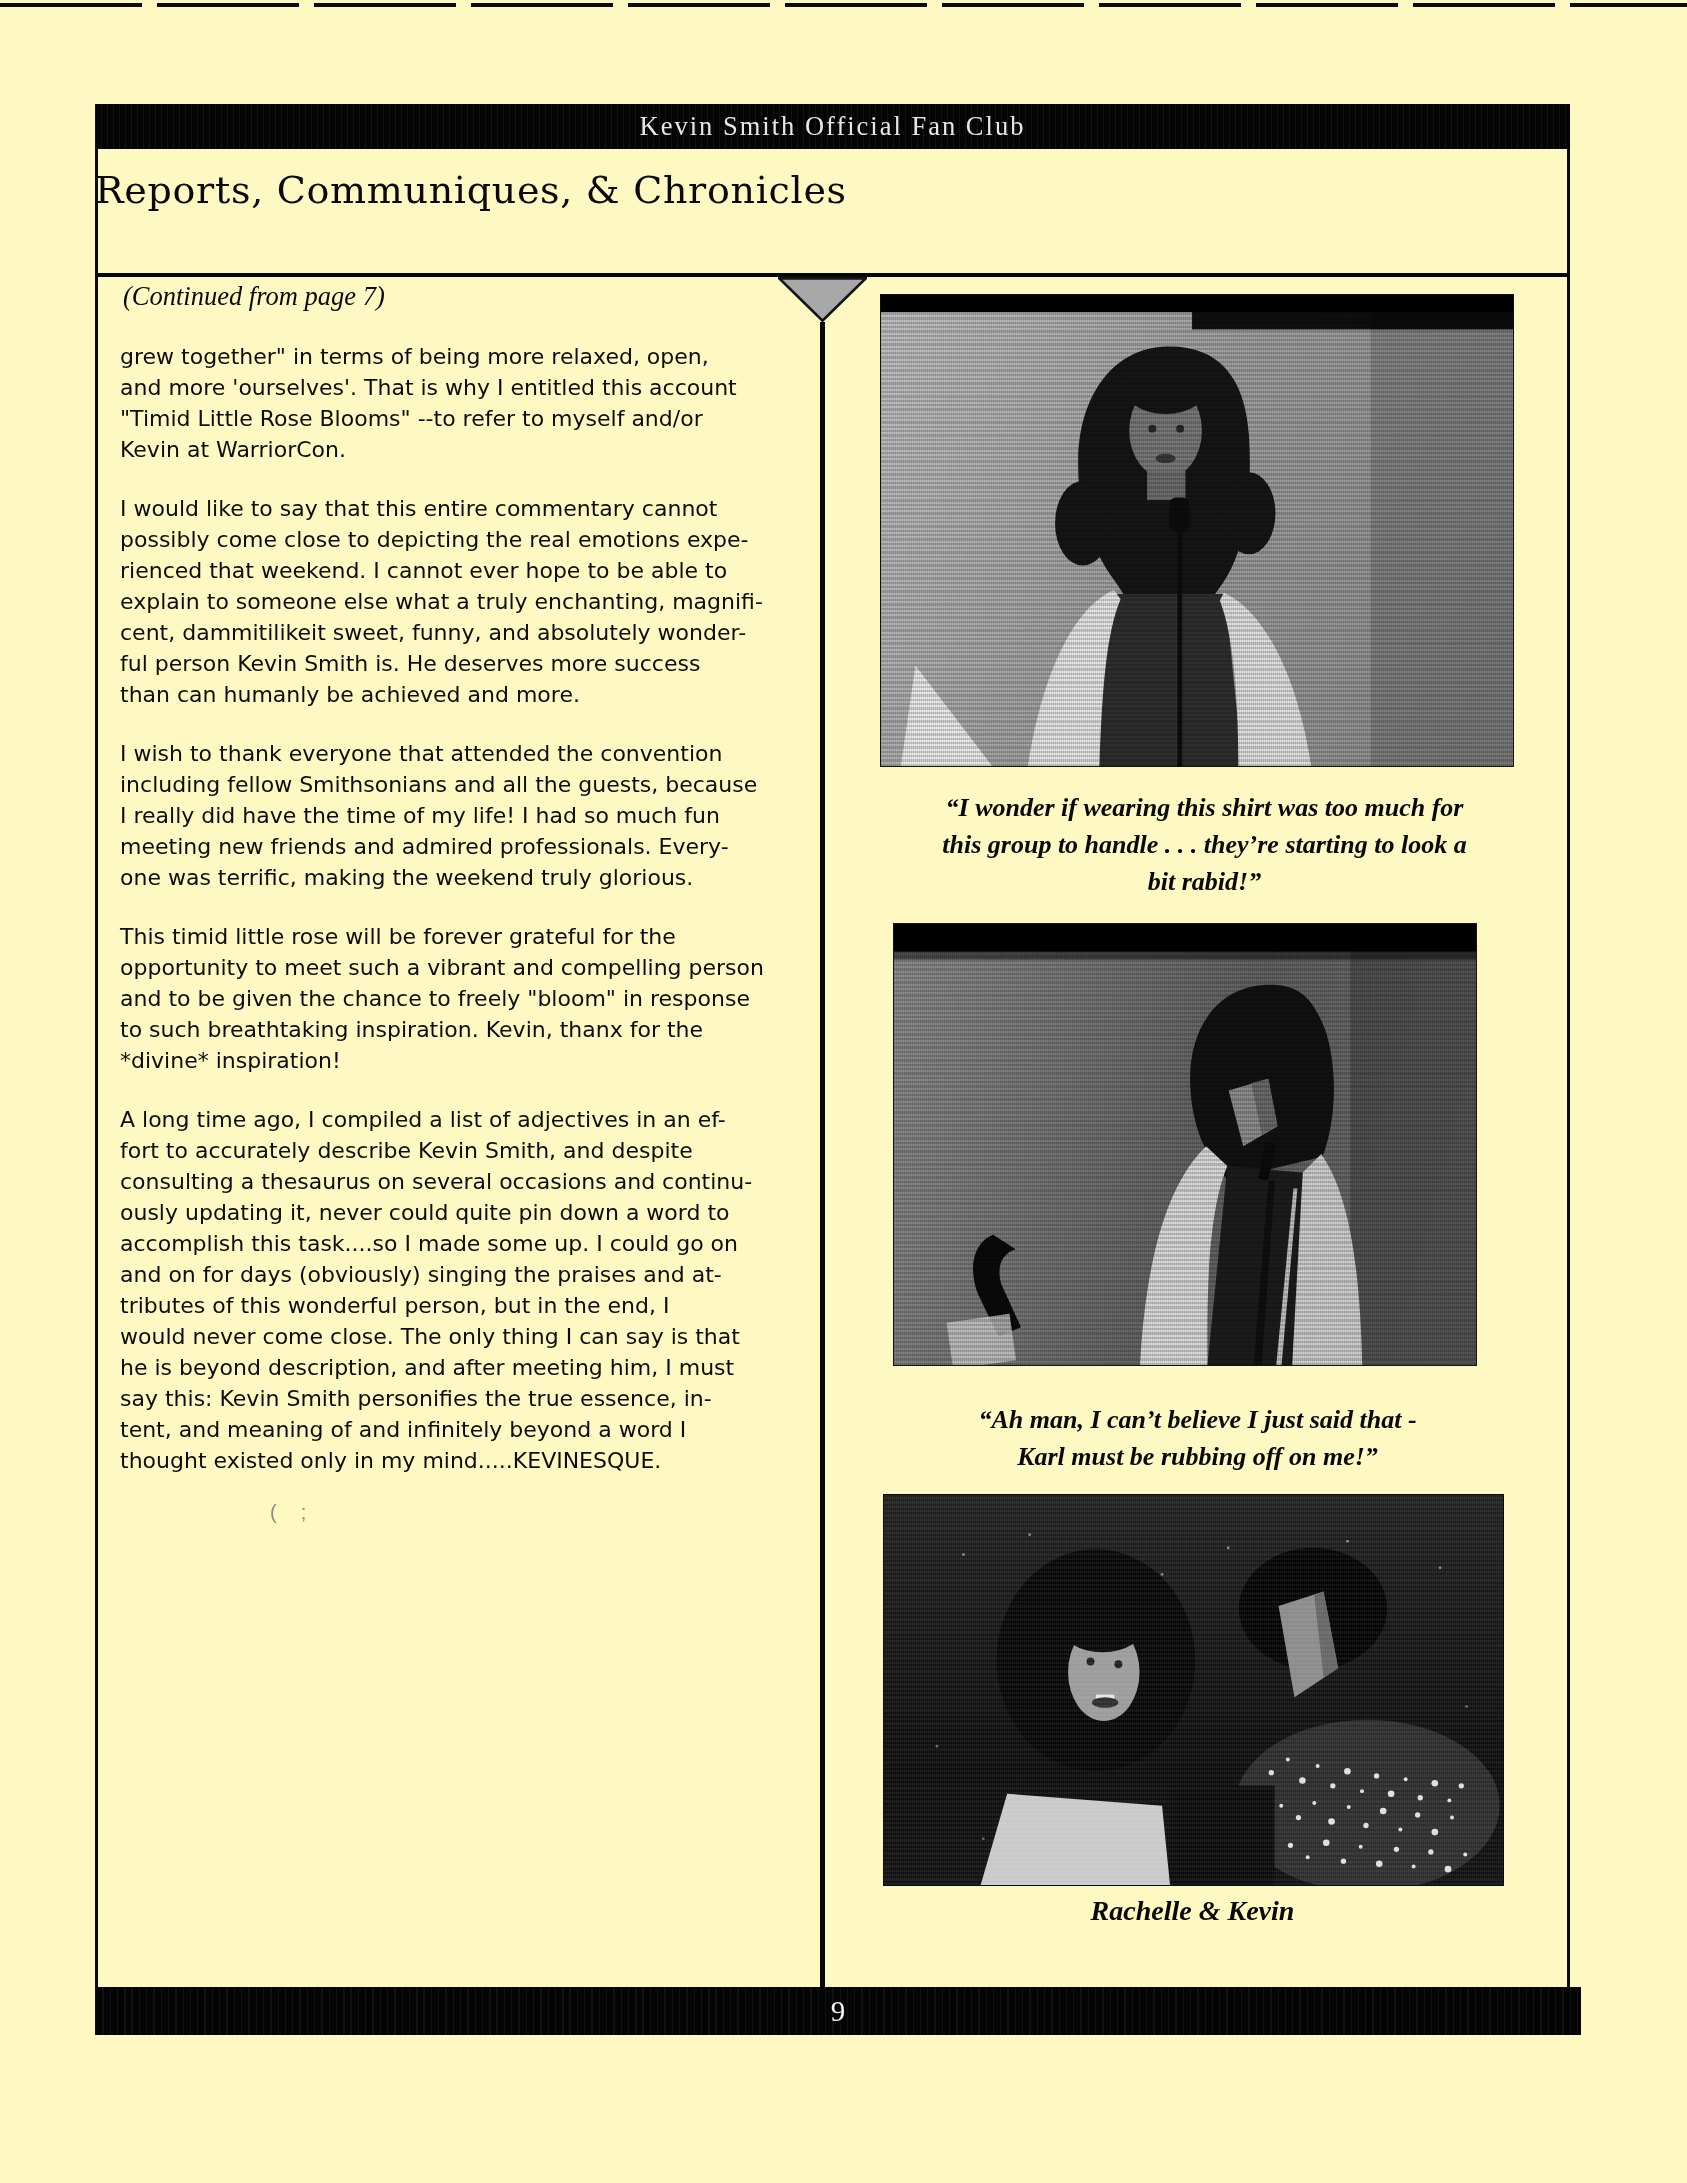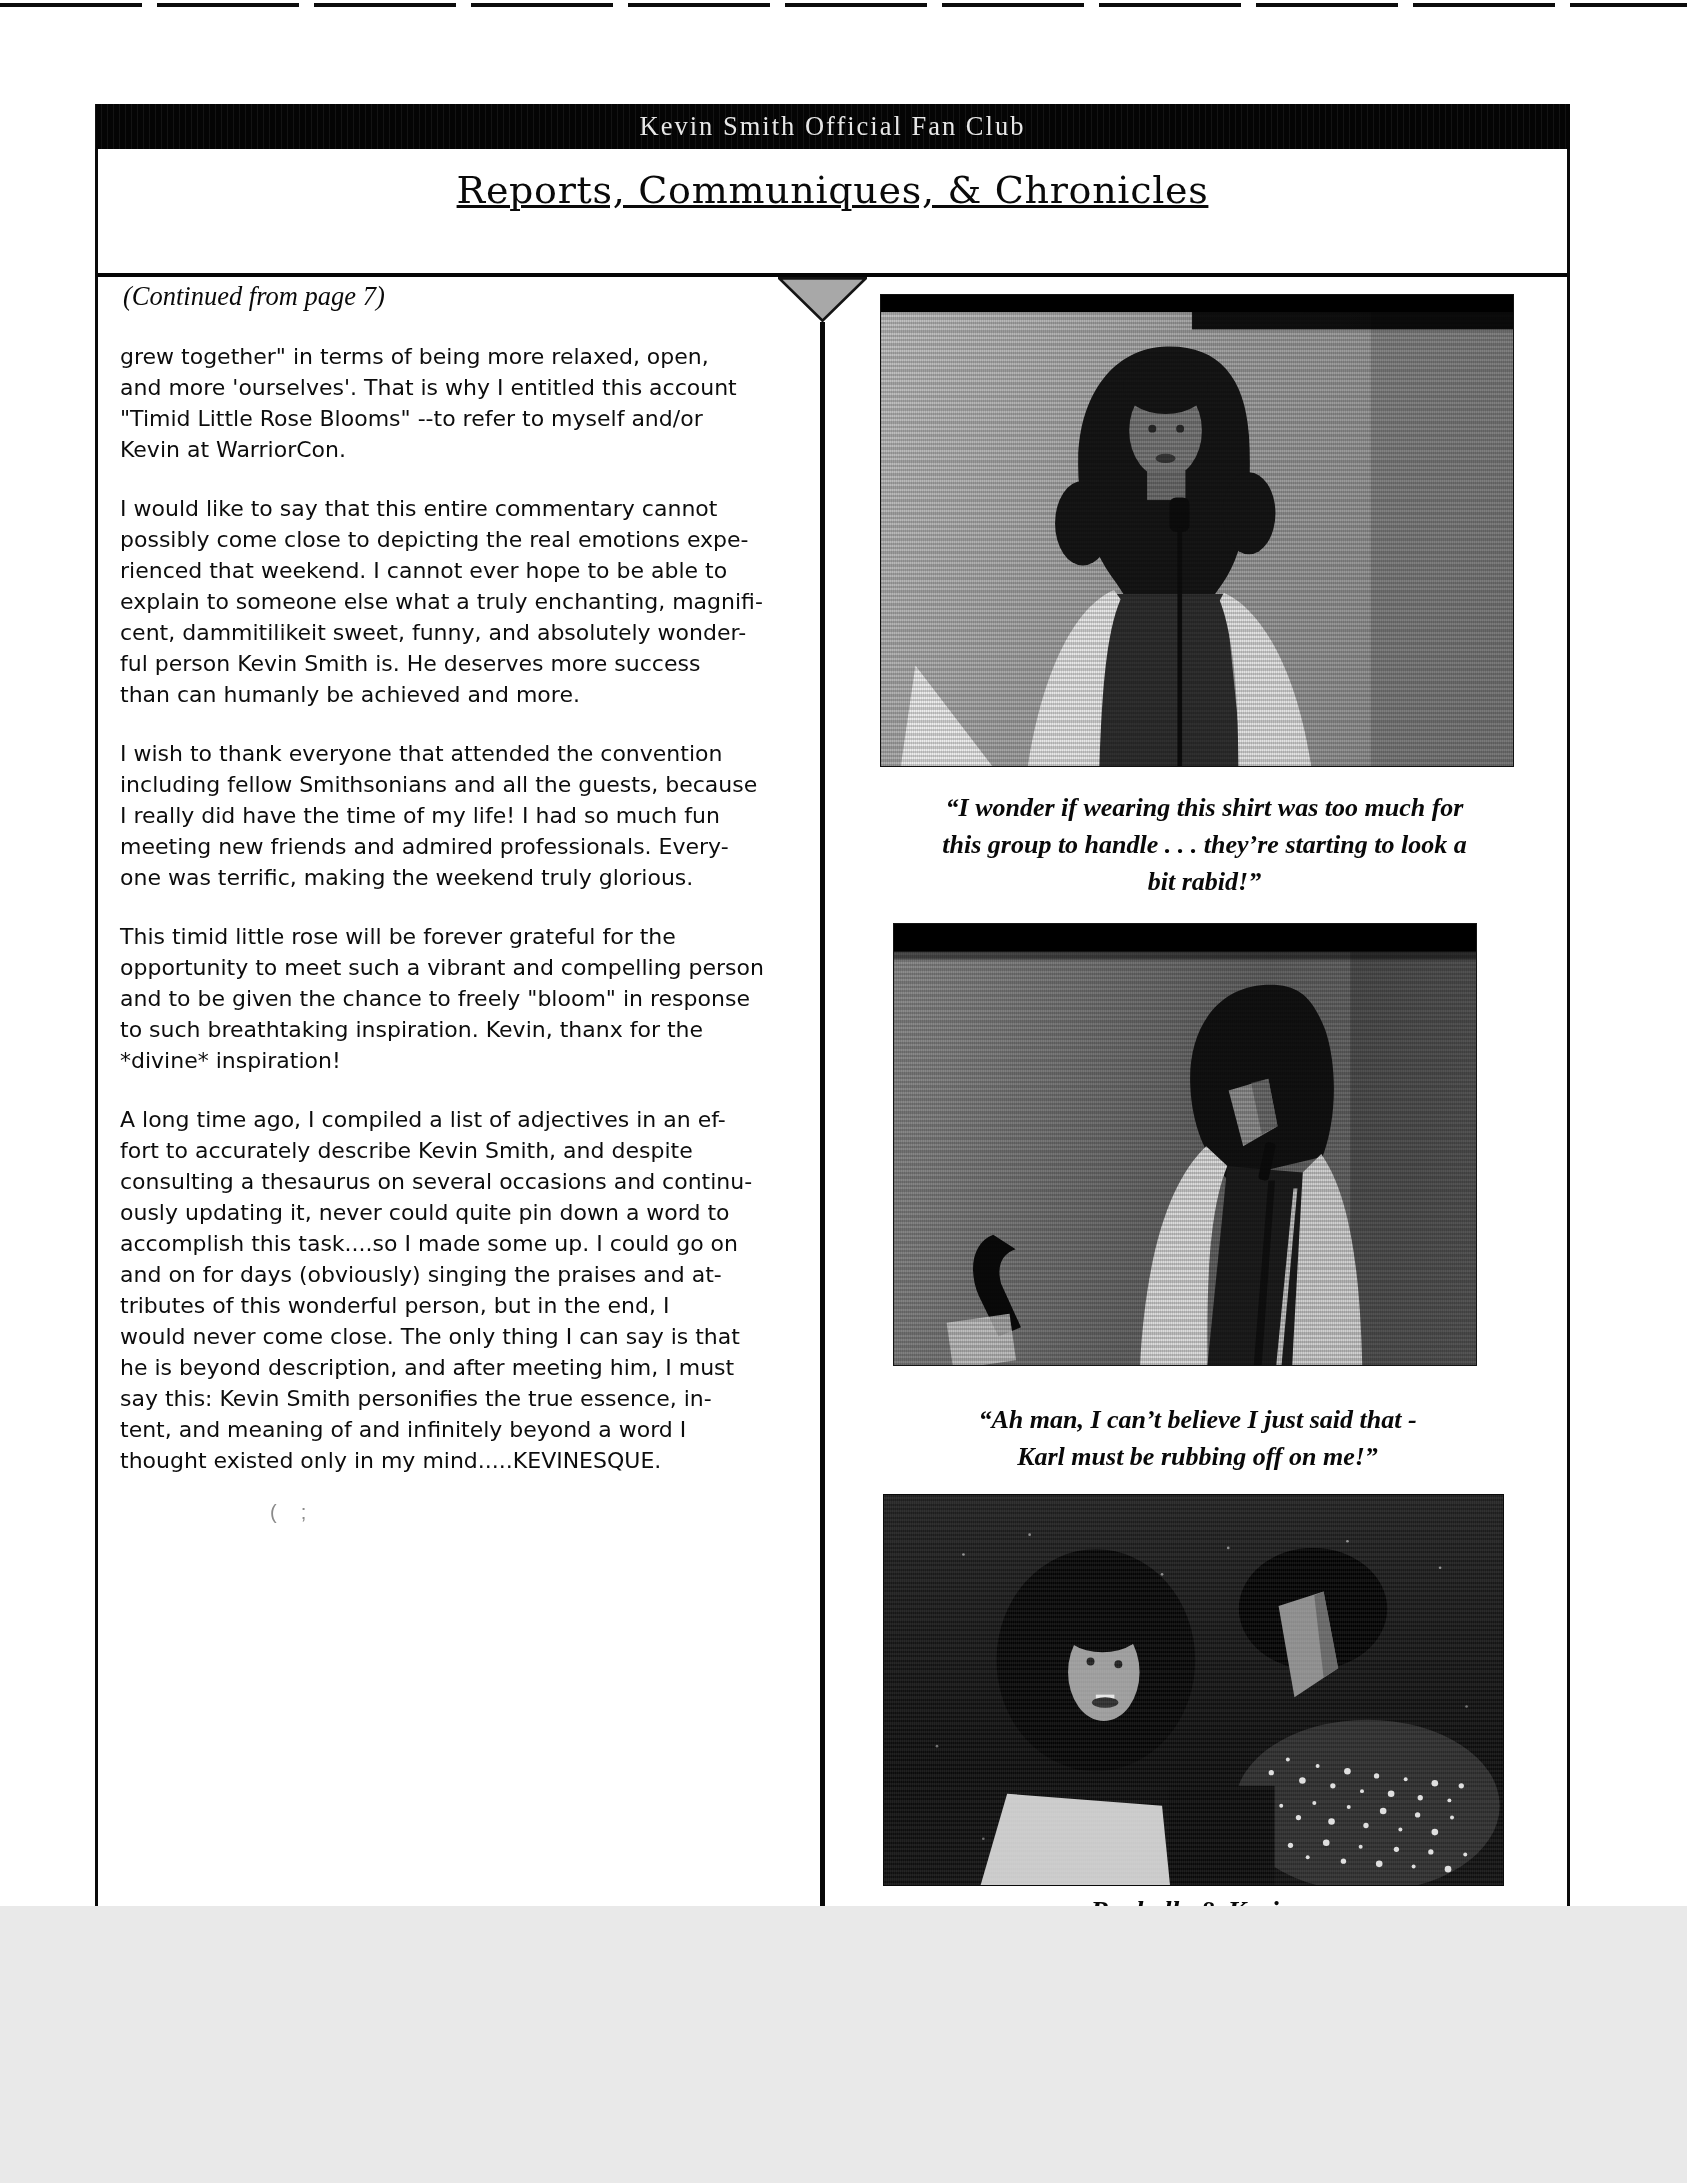--- a/index.html
+++ b/index.html
@@ -1,33 +1,33 @@
 <!DOCTYPE html>
 <html style="font-size:10.6px"><head>
 <meta charset="utf-8">
 <style>
   html,body{margin:0;padding:0;background:#e9e9e9;}
-  .page{position:relative;width:1687px;height:1906px;background:#ffffff;overflow:hidden;
+  .page{position:relative;width:1687px;height:2183px;background:#fef9c3;overflow:hidden;
         font-family:"Liberation Sans",sans-serif;color:#0a0a0a;}
 
   
   .top-scan-line{position:absolute;left:0;top:3.3px;width:1687px;height:3.3px;
      background:repeating-linear-gradient(90deg,#0c0c0c 0 142px,transparent 142px 157px);}
 
   
   .header-bar{position:absolute;left:95px;top:104px;width:1475px;height:45px;background:#040404;
      display:flex;align-items:center;justify-content:center;}
   .header-bar .bar-grain{position:absolute;inset:0;
      background:repeating-linear-gradient(90deg,rgba(255,255,255,.06) 0 1.3px,transparent 1.3px 6px);}
   .header-title{position:relative;color:#e7e7e7;font-family:"Liberation Serif",serif;
      font-size:26.5px;letter-spacing:2px;}
 
   
-  .title-block{position:absolute;left:95px;top:149px;width:1475px;height:124px;text-align:center;
-     padding-top:17px;box-sizing:border-box;text-decoration:underline;}
+  .title-block{position:absolute;left:95px;top:149px;width:1475px;height:124px;
+     padding-top:17px;box-sizing:border-box;}
   .title-line1{margin:0;font-family:"DejaVu Serif",serif;font-weight:400;font-size:38px;
      line-height:48px;letter-spacing:0.7px;}
   .title-line2{margin:0;font-family:"DejaVu Serif",serif;font-weight:400;font-size:34px;line-height:42px;}
   .title-rule{position:absolute;left:95px;top:273px;width:1475px;height:4px;background:#050505;}
 
   
   .border-left{position:absolute;left:95px;top:149px;width:3.3px;height:1838px;background:#0a0a0a;}
   .border-right{position:absolute;left:1567px;top:149px;width:3.3px;height:1838px;background:#0a0a0a;}
   .column-divider{position:absolute;left:820px;top:322px;width:4.6px;height:1665px;background:#090909;}
   .marker-triangle{position:absolute;left:778px;top:277px;width:89px;height:45px;}

